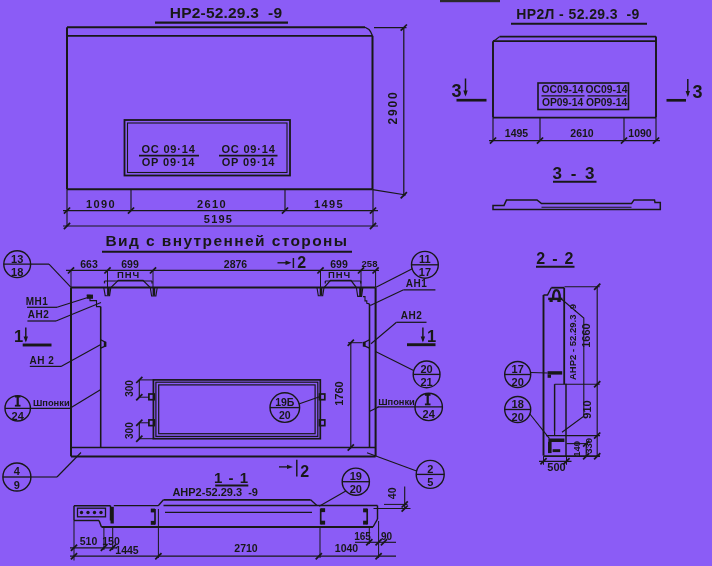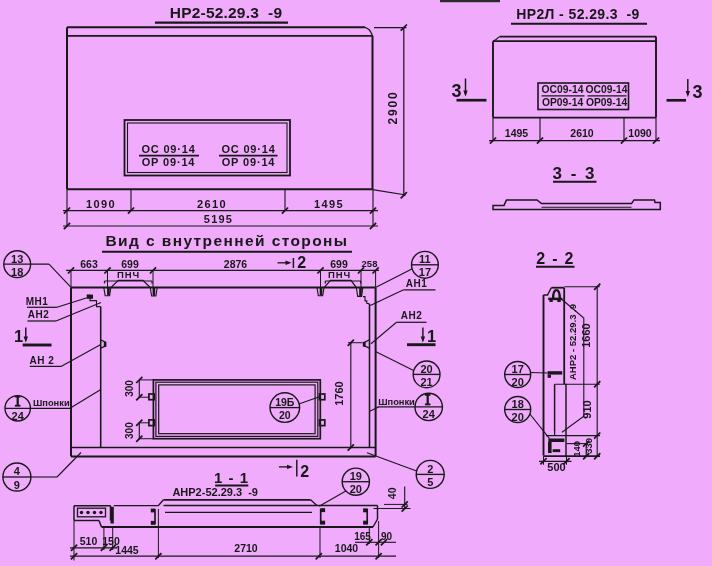--- a/index.html
+++ b/index.html
@@ -1,15 +1,15 @@
 <!DOCTYPE html>
 <html><head><meta charset="utf-8">
 <style>
 html,body{margin:0;padding:0;background:#ffffff;}
-#page{width:712px;height:566px;position:relative;background:#f0abfc;overflow:hidden;}
+#page{width:712px;height:566px;position:relative;background:#8b5cf6;overflow:hidden;}
 </style></head>
 <body>
 <div id="page">
 <svg width="712" height="566" viewBox="0 0 712 566">
 <text x="226" y="17.6" text-anchor="middle" style="font-family:'Liberation Sans',sans-serif;font-size:15.5px;font-weight:bold;letter-spacing:0.2px;" fill="#181818">НР2-52.29.3&nbsp;&nbsp;-9</text>
 <line x1="155" y1="22.6" x2="288" y2="22.6" stroke="#181818" stroke-width="2.13" stroke-linecap="butt"></line>
 <line x1="67" y1="27.3" x2="365" y2="27.3" stroke="#181818" stroke-width="2.02" stroke-linecap="butt"></line>
 <path d="M365,27.3 L369,29.5 L370.5,31.5 L372.5,35.8" stroke="#181818" stroke-width="1.3" fill="none"></path>
 <line x1="67" y1="35.8" x2="372.5" y2="35.8" stroke="#181818" stroke-width="1.68" stroke-linecap="butt"></line>
 <line x1="67" y1="27.3" x2="67" y2="189.3" stroke="#181818" stroke-width="2.02" stroke-linecap="butt"></line>

